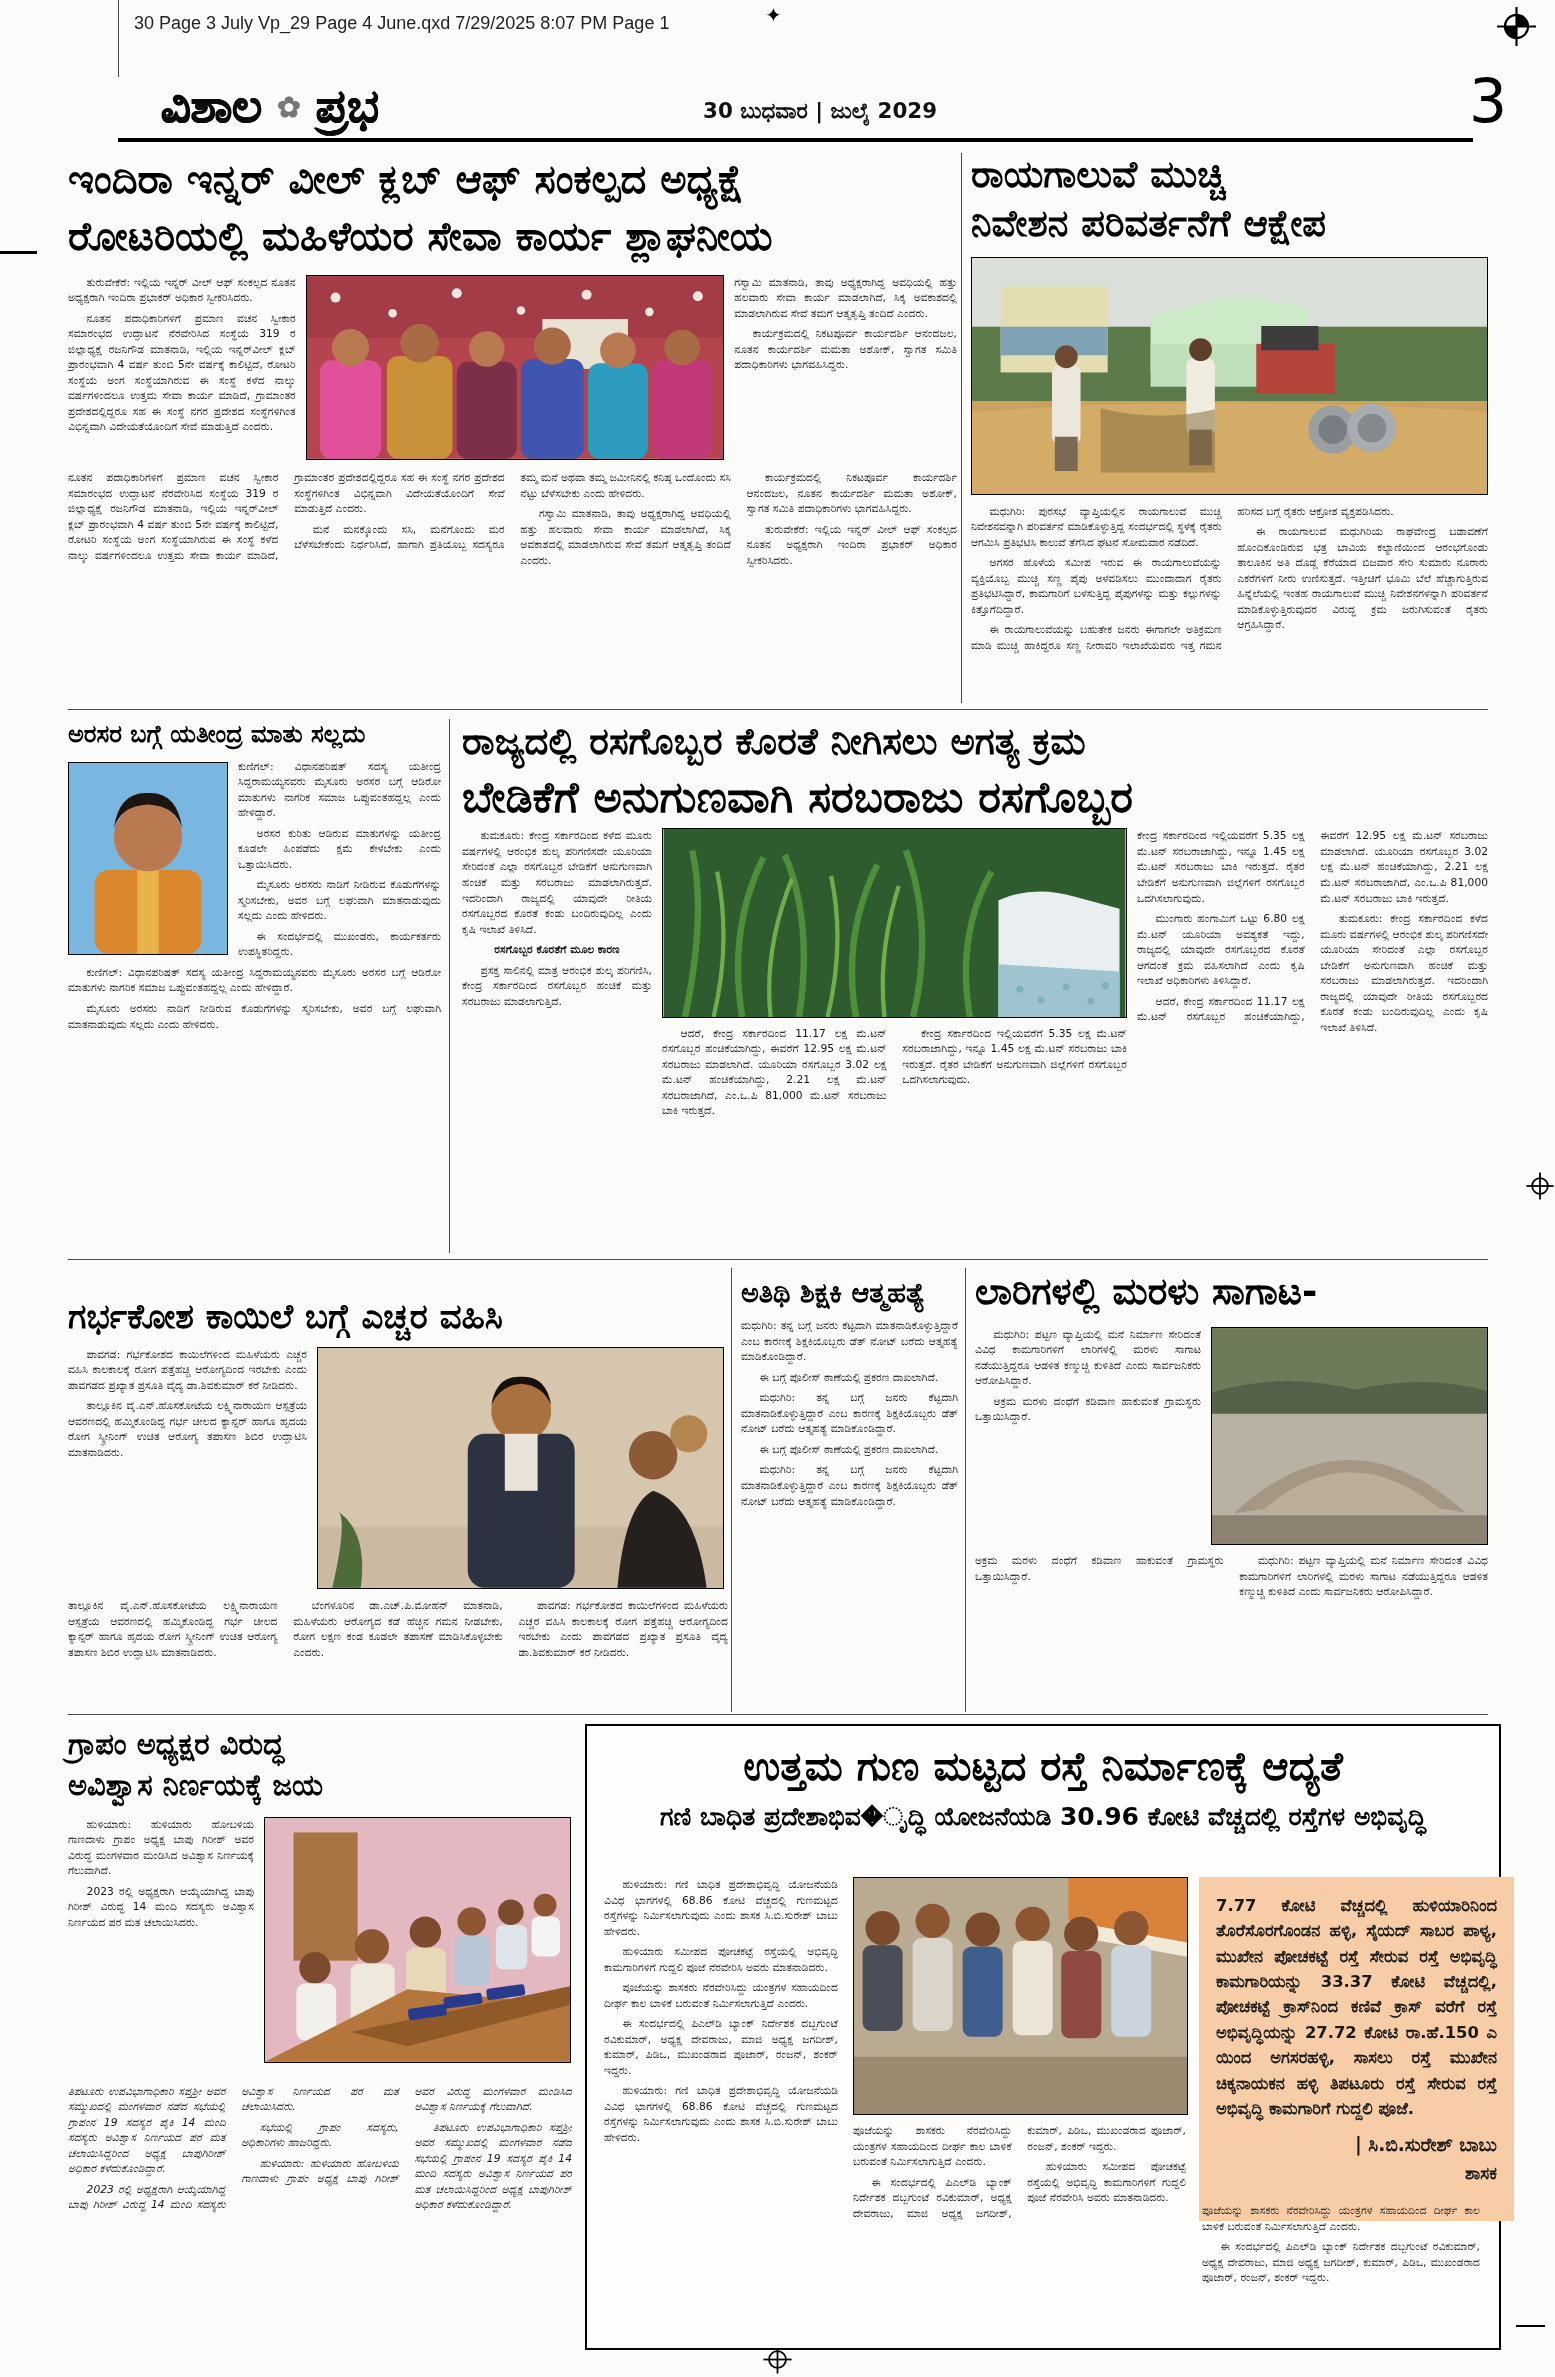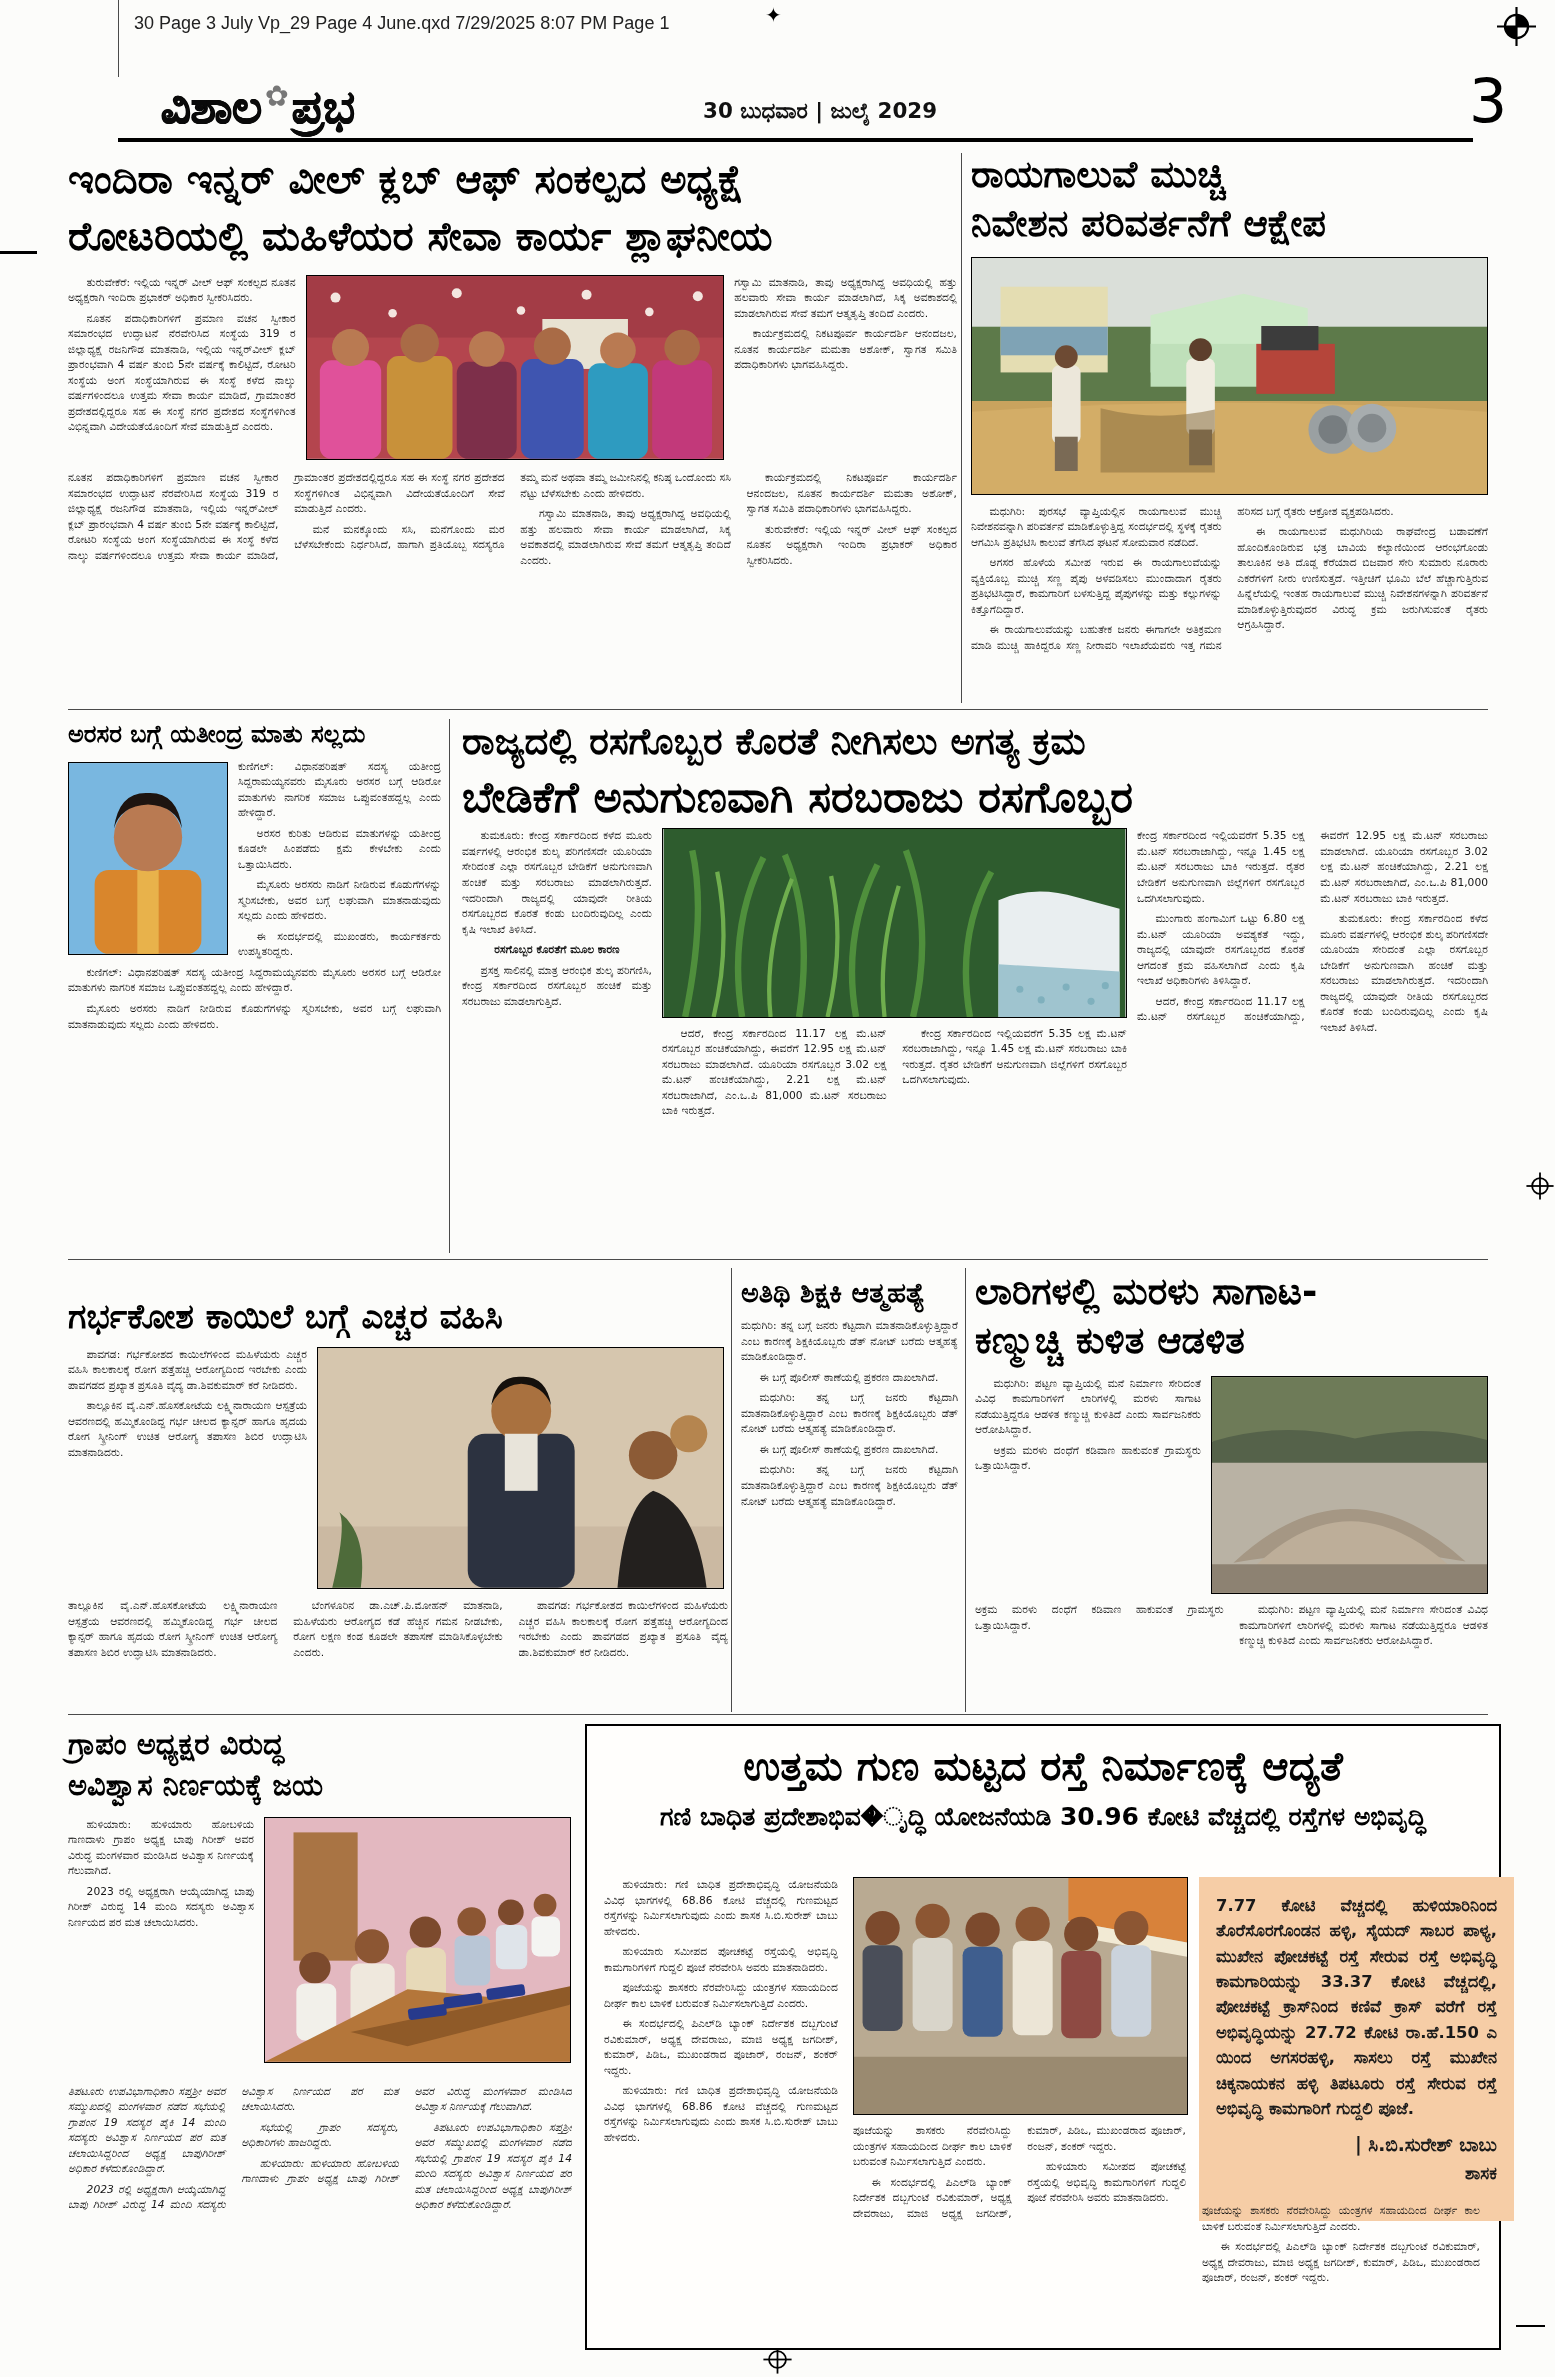--- a/index.html
+++ b/index.html
@@ -19,22 +19,22 @@
   .subbold{font-weight:bold;text-indent:0 !important;text-align:center;}
   .cols2{column-count:2;column-gap:15.7px;}
   .cols3{column-count:3;column-gap:15.7px;}
   .cols4{column-count:4;column-gap:15.7px;}
   
   .vline{background:#4a4a4a;width:1.4px;}
   .hline{background:#4a4a4a;height:1.4px;}
   .photo{border:1.4px solid #000;display:block;background:#ccc;}
   .rowflex{display:flex;gap:10px;align-items:flex-start;}
   
-  .logo{font-weight:bold;font-size:46px;color:#0a0a0a;display:flex;gap:3px;
-        text-shadow:0.7px 0 0 #000, -0.7px 0 0 #000;}
+  .logo{font-weight:bold;font-size:46px;color:#0a0a0a;display:flex;align-items:center;gap:15px;
+        text-shadow:0.7px 0 0 #000, -0.7px 0 0 #000;font-family:Liberation Serif, serif;}
   .dateline{font-size:21.4px;font-weight:bold;color:#111;}
   .pageno{font-size:60px;font-weight:normal;color:#000;line-height:1;}
   .printline{font-size:18px;color:#222;font-family:"Liberation Sans",sans-serif;}
   
   .quotebox{background:#f6cda6;padding:15.7px 17px;font-weight:bold;font-size:16.4px;
             line-height:1.55;text-align:justify;color:#1a1a1a;}
   .quoteattr{font-size:18.6px;font-weight:bold;text-align:right;margin-top:10px;}
   .quoterole{font-size:17px;font-weight:bold;text-align:right;}
   .boxed{border:2.1px solid #000;background:#fffefc;}
   .centered{text-align:center;}
@@ -288,21 +288,20 @@
       <p>ಈ ಬಗ್ಗೆ ಪೊಲೀಸ್ ಠಾಣೆಯಲ್ಲಿ ಪ್ರಕರಣ ದಾಖಲಾಗಿದೆ.</p>
       <p>ಮಧುಗಿರಿ: ತನ್ನ ಬಗ್ಗೆ ಜನರು ಕೆಟ್ಟದಾಗಿ ಮಾತನಾಡಿಕೊಳ್ಳುತ್ತಿದ್ದಾರೆ ಎಂಬ ಕಾರಣಕ್ಕೆ ಶಿಕ್ಷಕಿಯೊಬ್ಬರು ಡೆತ್ ನೋಟ್ ಬರೆದು ಆತ್ಮಹತ್ಯೆ ಮಾಡಿಕೊಂಡಿದ್ದಾರೆ.</p>
     </div>
   </div>
 
   <div class="abs vline" style="left:965px;top:1268px;height:444px;"></div>
 
   <div class="abs" style="left:975px;top:1268px;width:513px;height:444px;">
     <div class="hl hl-lg">
       <div>ಲಾರಿಗಳಲ್ಲಿ ಮರಳು ಸಾಗಾಟ-</div>
-      <div>ಕಣ್ಮುಚ್ಚಿ ಕುಳಿತ ಆಡಳಿತ</div>
     </div>
     <div class="rowflex" style="margin-top:10px;">
       <div class="bt clip" style="width:226px;height:218px;">
         <p>ಮಧುಗಿರಿ: ಪಟ್ಟಣ ವ್ಯಾಪ್ತಿಯಲ್ಲಿ ಮನೆ ನಿರ್ಮಾಣ ಸೇರಿದಂತೆ ವಿವಿಧ ಕಾಮಗಾರಿಗಳಿಗೆ ಲಾರಿಗಳಲ್ಲಿ ಮರಳು ಸಾಗಾಟ ನಡೆಯುತ್ತಿದ್ದರೂ ಆಡಳಿತ ಕಣ್ಮುಚ್ಚಿ ಕುಳಿತಿದೆ ಎಂದು ಸಾರ್ವಜನಿಕರು ಆರೋಪಿಸಿದ್ದಾರೆ.</p>
         <p>ಅಕ್ರಮ ಮರಳು ದಂಧೆಗೆ ಕಡಿವಾಣ ಹಾಕುವಂತೆ ಗ್ರಾಮಸ್ಥರು ಒತ್ತಾಯಿಸಿದ್ದಾರೆ.</p>
       </div>
       <svg class="photo" width="275" height="216" viewBox="0 0 385 302">
         <rect width="385" height="302" fill="#b9b2a4"></rect>
         <rect y="0" width="385" height="90" fill="#6e7b58"></rect>
         <path d="M0 90 Q100 60 200 86 Q300 64 385 88 L385 120 L0 120 Z" fill="#55624a"></path>

